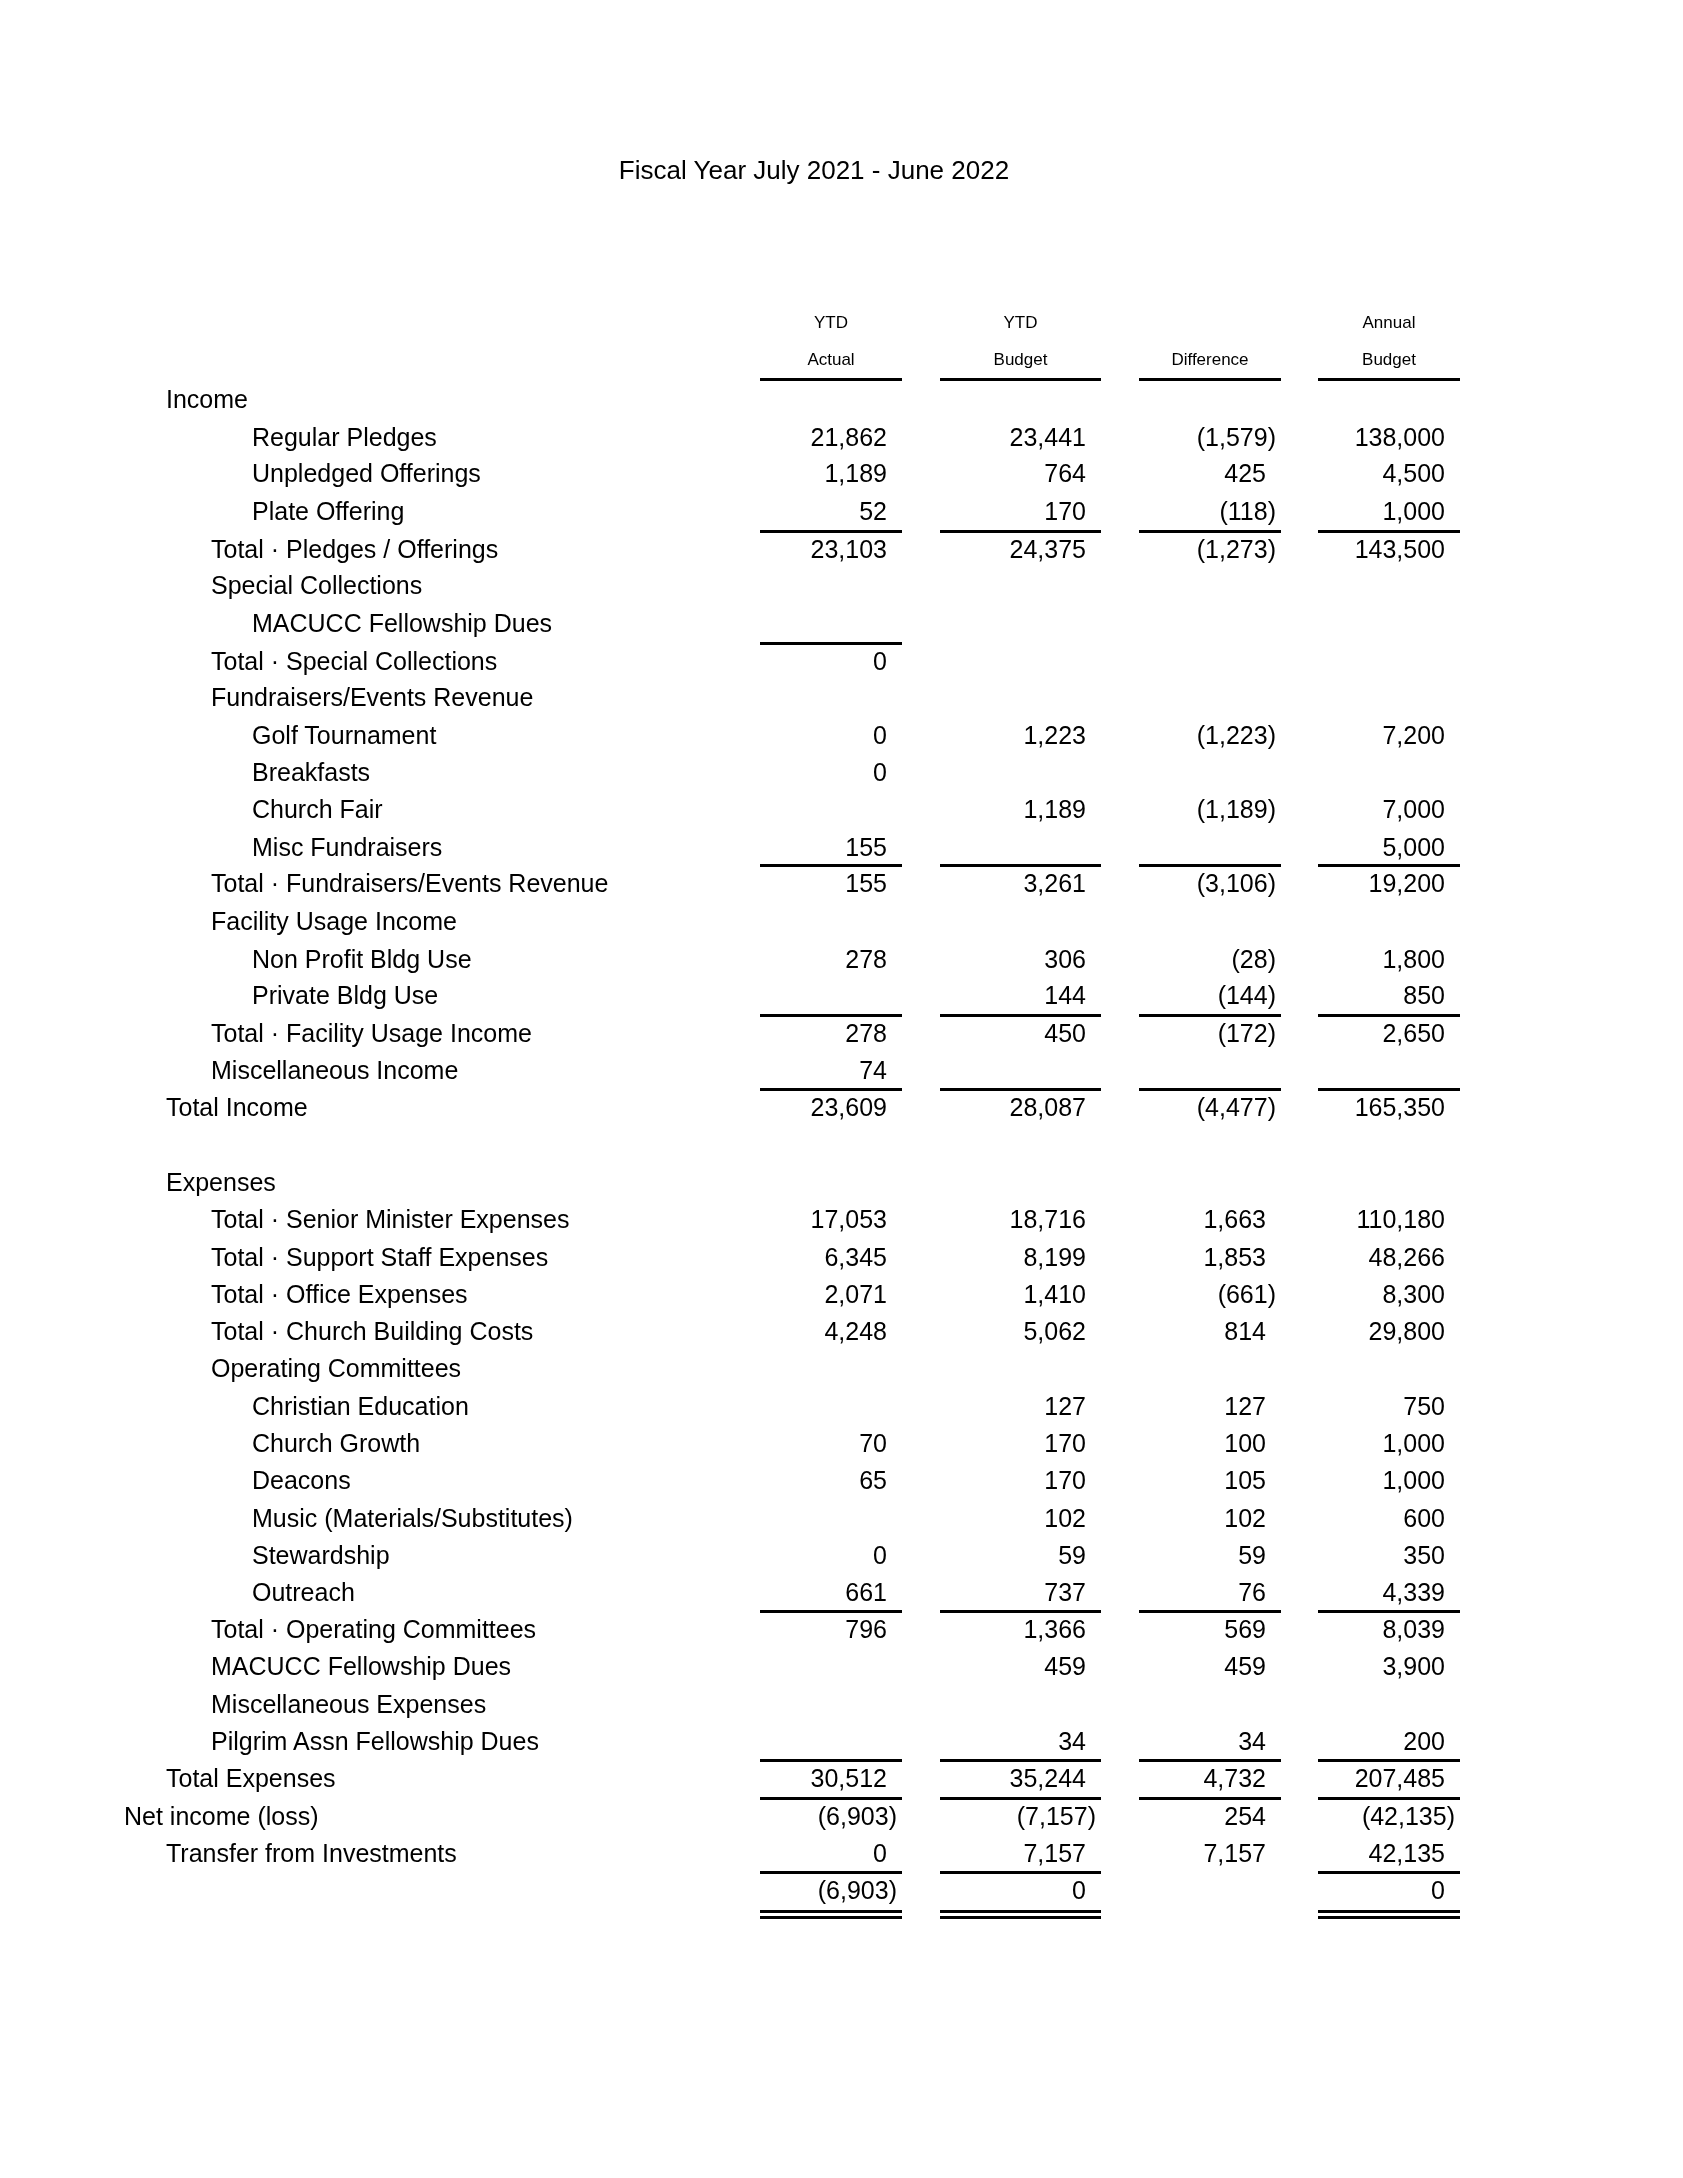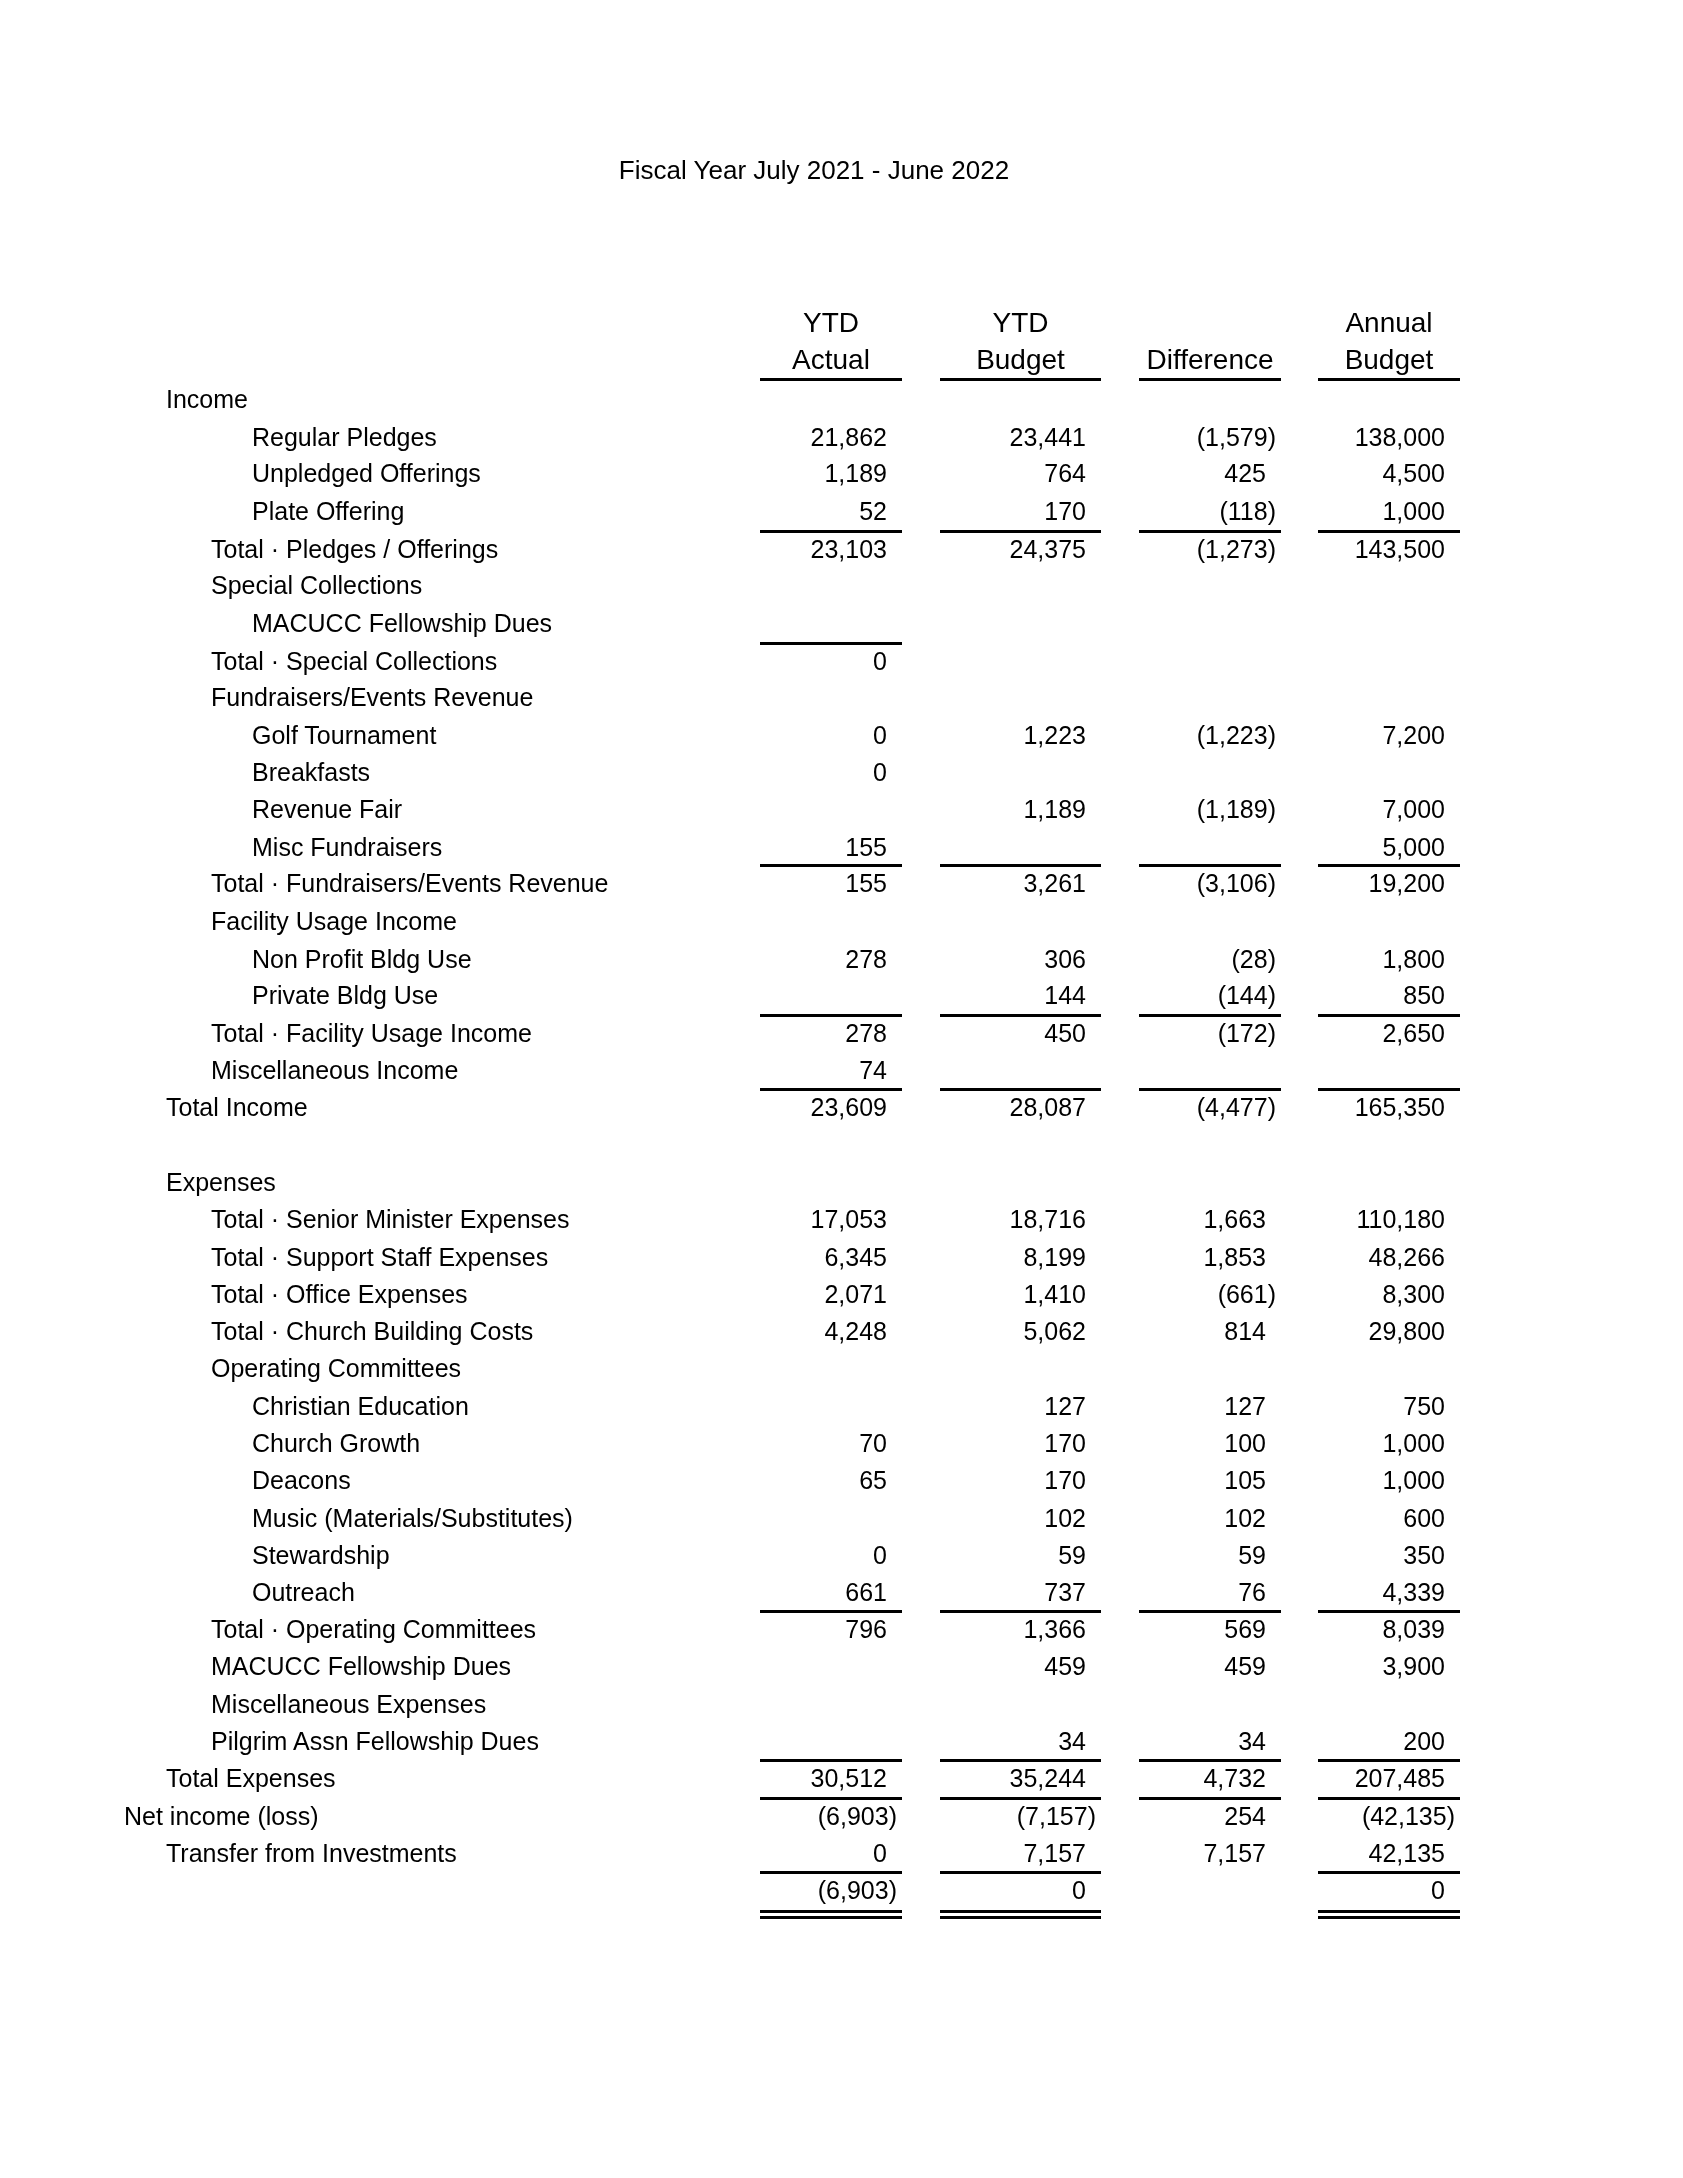--- a/index.html
+++ b/index.html
@@ -1,20 +1,20 @@
 <!DOCTYPE html>
 <html><head>
 <meta charset="utf-8">
 <style>
   html, body { margin: 0; padding: 0; background: #ffffff; }
   body { width: 1683px; height: 2178px; position: relative; overflow: hidden;
          font-family: "Liberation Sans", "DejaVu Sans", sans-serif; color: #000; }
   .title-block { position: absolute; left: 0; width: 1628px; top: 150px; text-align: center; }
   .title-line { font-size: 26px; line-height: 40px; height: 40px; white-space: nowrap; }
-  .col-head { position: absolute; font-size: 28px; line-height: 37px; text-align: center; white-space: nowrap; }
+  .col-head { position: absolute; font-size: 17px; line-height: 37px; text-align: center; white-space: nowrap; }
   .col-rule { position: absolute; height: 3px; background: #000; }
   .row { position: absolute; left: 0; width: 1683px; height: 38px; }
   .label { position: absolute; top: 0; font-size: 25px; line-height: 38px; white-space: nowrap; }
   .lvl0 { left: 124px; }
   .lvl1 { left: 166px; }
   .lvl2 { left: 211px; }
   .lvl3 { left: 252px; }
   .cell { position: absolute; top: 0; height: 38px; font-size: 25px; line-height: 38px;
           text-align: right; white-space: nowrap; box-sizing: border-box; }
   .cell .num { display: inline-block; }
@@ -115,21 +115,21 @@
       <div class="cell" style="left: 1318px; width: 142px; padding-right: 5px;"><span class="num pos">7,200</span></div>
     </div>
     <div class="row" style="top: 753px;">
       <div class="label lvl3">Breakfasts</div>
       <div class="cell" style="left: 760px; width: 142px; padding-right: 5px;"><span class="num pos">0</span></div>
       <div class="cell" style="left: 940px; width: 161px; padding-right: 5px;"><span class="num pos"></span></div>
       <div class="cell" style="left: 1139px; width: 142px; padding-right: 5px;"><span class="num pos"></span></div>
       <div class="cell" style="left: 1318px; width: 142px; padding-right: 5px;"><span class="num pos"></span></div>
     </div>
     <div class="row" style="top: 790px;">
-      <div class="label lvl3">Revenue Fair</div>
+      <div class="label lvl3">Church Fair</div>
       <div class="cell" style="left: 760px; width: 142px; padding-right: 5px;"><span class="num pos"></span></div>
       <div class="cell" style="left: 940px; width: 161px; padding-right: 5px;"><span class="num pos">1,189</span></div>
       <div class="cell" style="left: 1139px; width: 142px; padding-right: 5px;"><span class="num">(1,189)</span></div>
       <div class="cell" style="left: 1318px; width: 142px; padding-right: 5px;"><span class="num pos">7,000</span></div>
     </div>
     <div class="row" style="top: 828px;">
       <div class="label lvl3">Misc Fundraisers</div>
       <div class="cell" style="left: 760px; width: 142px; padding-right: 5px;"><span class="num pos">155</span></div>
       <div class="cell" style="left: 940px; width: 161px; padding-right: 5px;"><span class="num pos"></span></div>
       <div class="cell" style="left: 1139px; width: 142px; padding-right: 5px;"><span class="num pos"></span></div>

